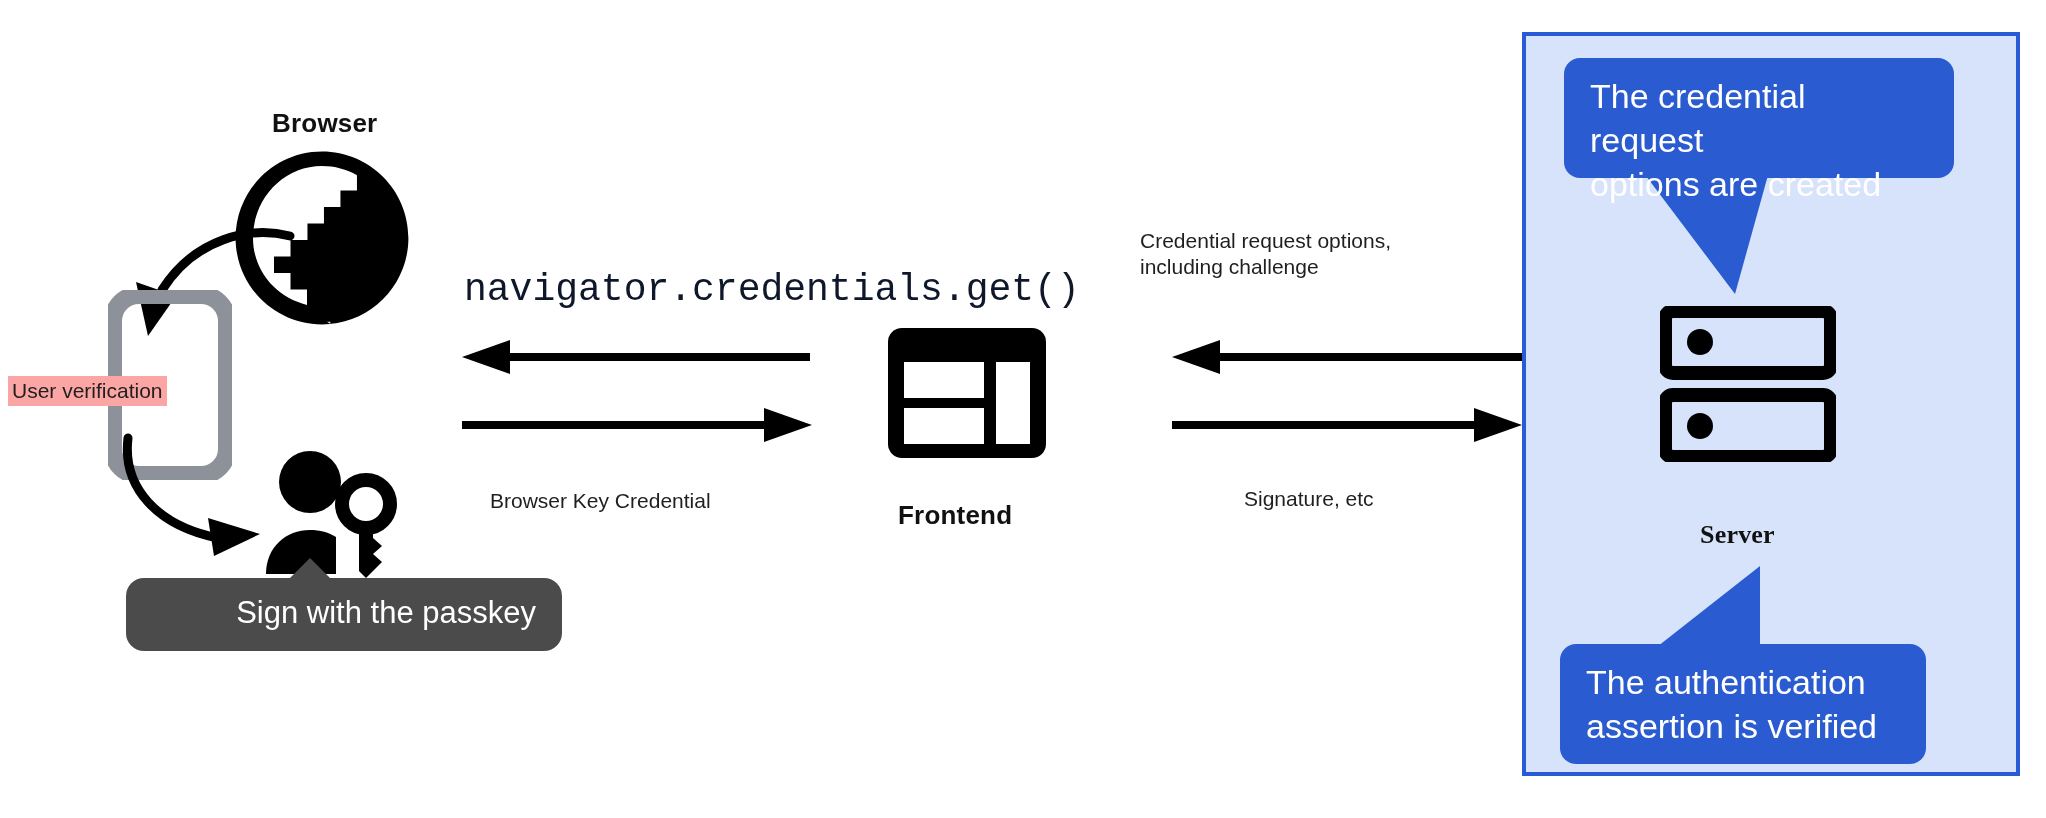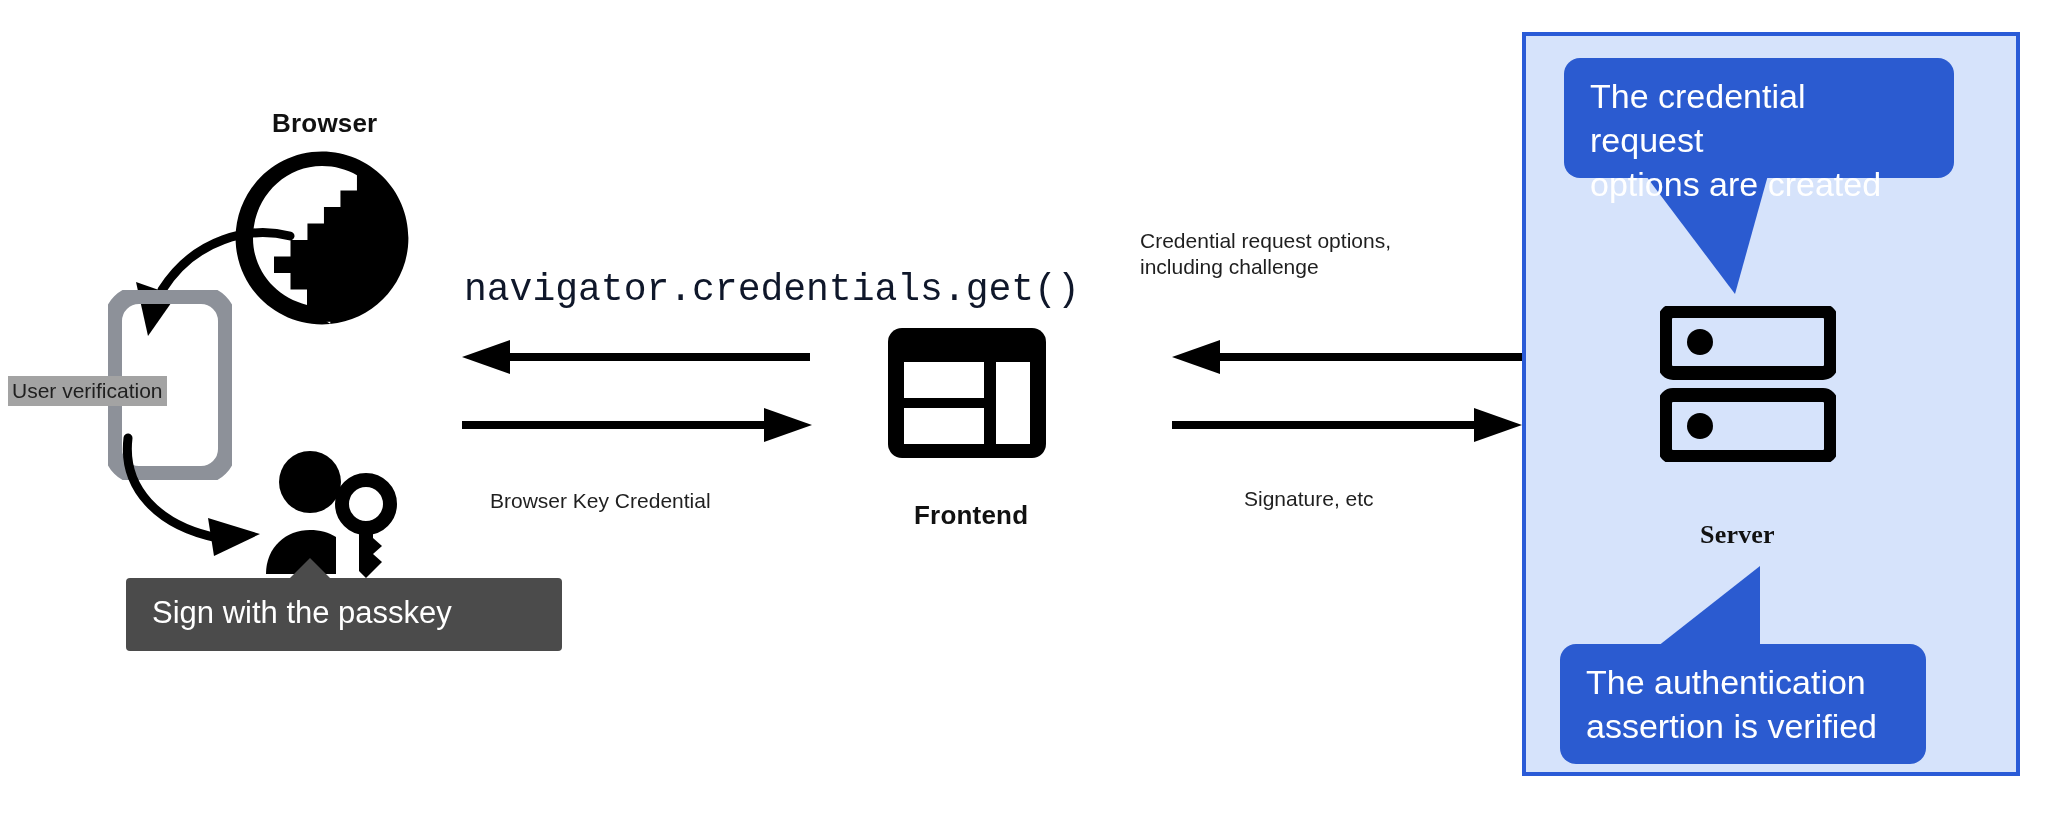--- a/index.html
+++ b/index.html
@@ -57,25 +57,25 @@
   .server-wrap { width: 176px; height: 156px; }
 
   
   .arrow-wrap { height: 34px; }
 
   
   .tooltip-dark {
     position: absolute;
     background: #4b4b4b;
     color: #ffffff;
-    border-radius: 4px;
+    border-radius: 18px;
     font-size: 31px;
     line-height: 1.25;
     padding: 16px 26px 18px 26px;
-    text-align: left;
+    text-align: right;
     white-space: pre-line;
     box-sizing: border-box;
   }
   .tooltip-dark-tail {
     position: absolute;
     width: 0; height: 0;
     border-left: 34px solid transparent;
     border-right: 34px solid transparent;
     border-bottom: 34px solid #4b4b4b;
   }
@@ -130,21 +130,21 @@
     <polygon points="48,118 36,64 76,78" fill="#000000"></polygon>
   </svg>
 
   <div class="abs phone-wrap" style="left:108px; top:290px;">
     <svg viewBox="0 0 124 190" width="124" height="190" aria-hidden="true">
       <rect x="5" y="5" width="114" height="180" rx="26" ry="26" fill="none" stroke="#8d9199" stroke-width="18"></rect>
       <rect x="40" y="152" width="44" height="9" rx="4" fill="#ffffff"></rect>
     </svg>
   </div>
 
-  <div class="abs label-plain" style="left:8px; top:376px; background:#a3a3a3; padding:2px 4px;">User verification</div>
+  <div class="abs label-plain" style="left:8px; top:376px; background:#fca5a5; padding:2px 4px;">User verification</div>
 
   <svg class="abs" style="left:110px; top:430px;" width="190" height="130" viewBox="0 0 190 130">
     <path d="M18 8 C 12 58, 48 96, 108 108" stroke="#000000" stroke-width="9" fill="none" stroke-linecap="round"></path>
     <polygon points="150,104 98,88 104,126" fill="#000000"></polygon>
   </svg>
 
   <div class="abs person-wrap" style="left:262px; top:448px;">
     <svg viewBox="0 0 136 130" width="136" height="130" aria-hidden="true">
       <circle cx="48" cy="34" r="31" fill="#000000"></circle>
       <path fill="#000000" d="M4 126c0-27 20-44 44-44 10 0 19 2.4 26 7l0 37H4z"></path>
@@ -174,21 +174,21 @@
 
   <div class="abs frontend-wrap" style="left:888px; top:328px;">
     <svg viewBox="0 0 158 130" width="158" height="130" aria-hidden="true">
       <rect x="0" y="0" width="158" height="130" rx="14" ry="14" fill="#000000"></rect>
       <rect x="16" y="34" width="80" height="36" fill="#ffffff"></rect>
       <rect x="16" y="80" width="80" height="36" fill="#ffffff"></rect>
       <rect x="108" y="34" width="34" height="82" fill="#ffffff"></rect>
     </svg>
   </div>
 
-  <div class="abs label-bold" style="left:898px; top:500px;margin-left:16px;">Frontend</div>
+  <div class="abs label-bold" style="left:898px; top:500px;">Frontend</div>
 
   <div class="abs label-plain" style="left:1140px; top:228px;">Credential request options,
 including challenge</div>
 
   <svg class="abs arrow-wrap" style="left:1172px; top:340px;" width="350" height="34" viewBox="0 0 350 34">
     <line x1="44" y1="17" x2="350" y2="17" stroke="#000000" stroke-width="8"></line>
     <polygon points="0,17 48,0 48,34" fill="#000000"></polygon>
   </svg>
 
   <svg class="abs arrow-wrap" style="left:1172px; top:408px;" width="350" height="34" viewBox="0 0 350 34">

